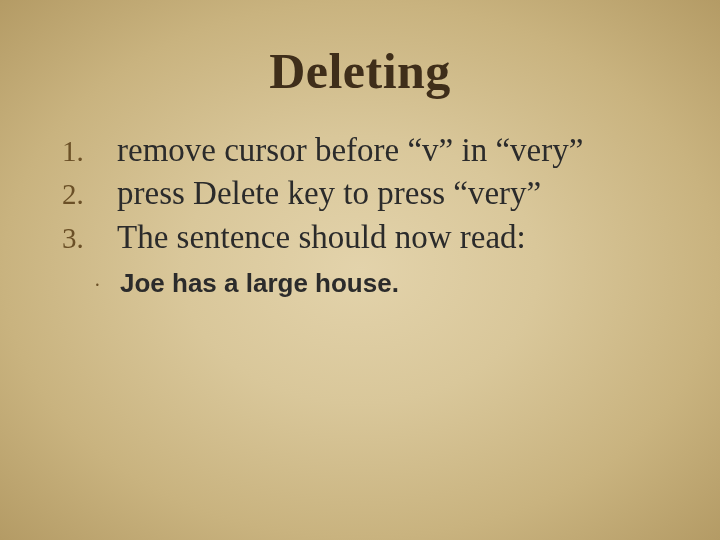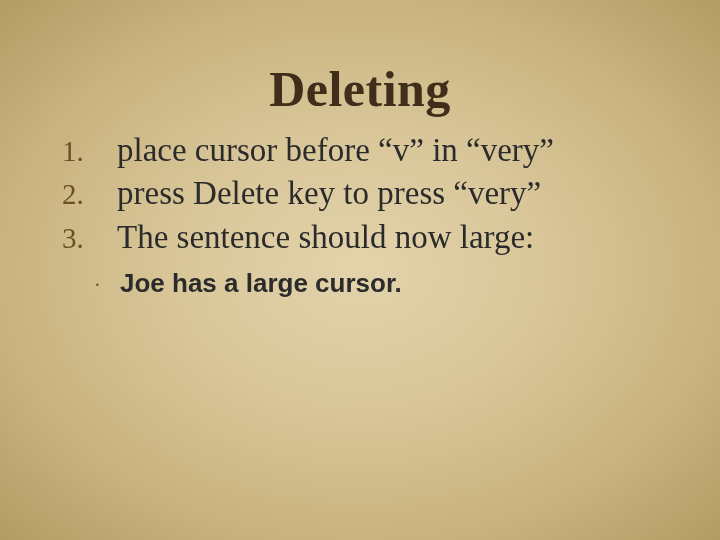--- a/index.html
+++ b/index.html
@@ -22,21 +22,20 @@
   .title {
     position: absolute;
     top: 42px;
     left: 0;
     width: 720px;
     text-align: center;
     font-size: 50px;
     font-weight: bold;
     color: #3f2e1a;
     letter-spacing: 0.5px;
-    margin-top: 18px;
   }
   .list {
     position: absolute;
     top: 130px;
     left: 62px;
     width: 610px;
   }
   .row {
     display: flex;
     align-items: baseline;
@@ -73,31 +72,31 @@
 </style>
 </head>
 <body>
 
 <div class="title">Deleting</div>
 
 <div class="list">
 
   <div class="row">
     <div class="num">1.</div>
-    <div class="item">place cursor before “v” in “very”</div>
+    <div class="item">remove cursor before “v” in “very”</div>
   </div>
 
   <div class="row">
     <div class="num">2.</div>
     <div class="item">press Delete key to press “very”</div>
   </div>
 
   <div class="row">
     <div class="num">3.</div>
-    <div class="item">The sentence should now large:</div>
+    <div class="item">The sentence should now read:</div>
   </div>
 
   <div class="bullet-row">
     <div class="dot">·</div>
-    <div class="bullet-text">Joe has a large cursor.</div>
+    <div class="bullet-text">Joe has a large house.</div>
   </div>
 
 </div>
 
 </body></html>

